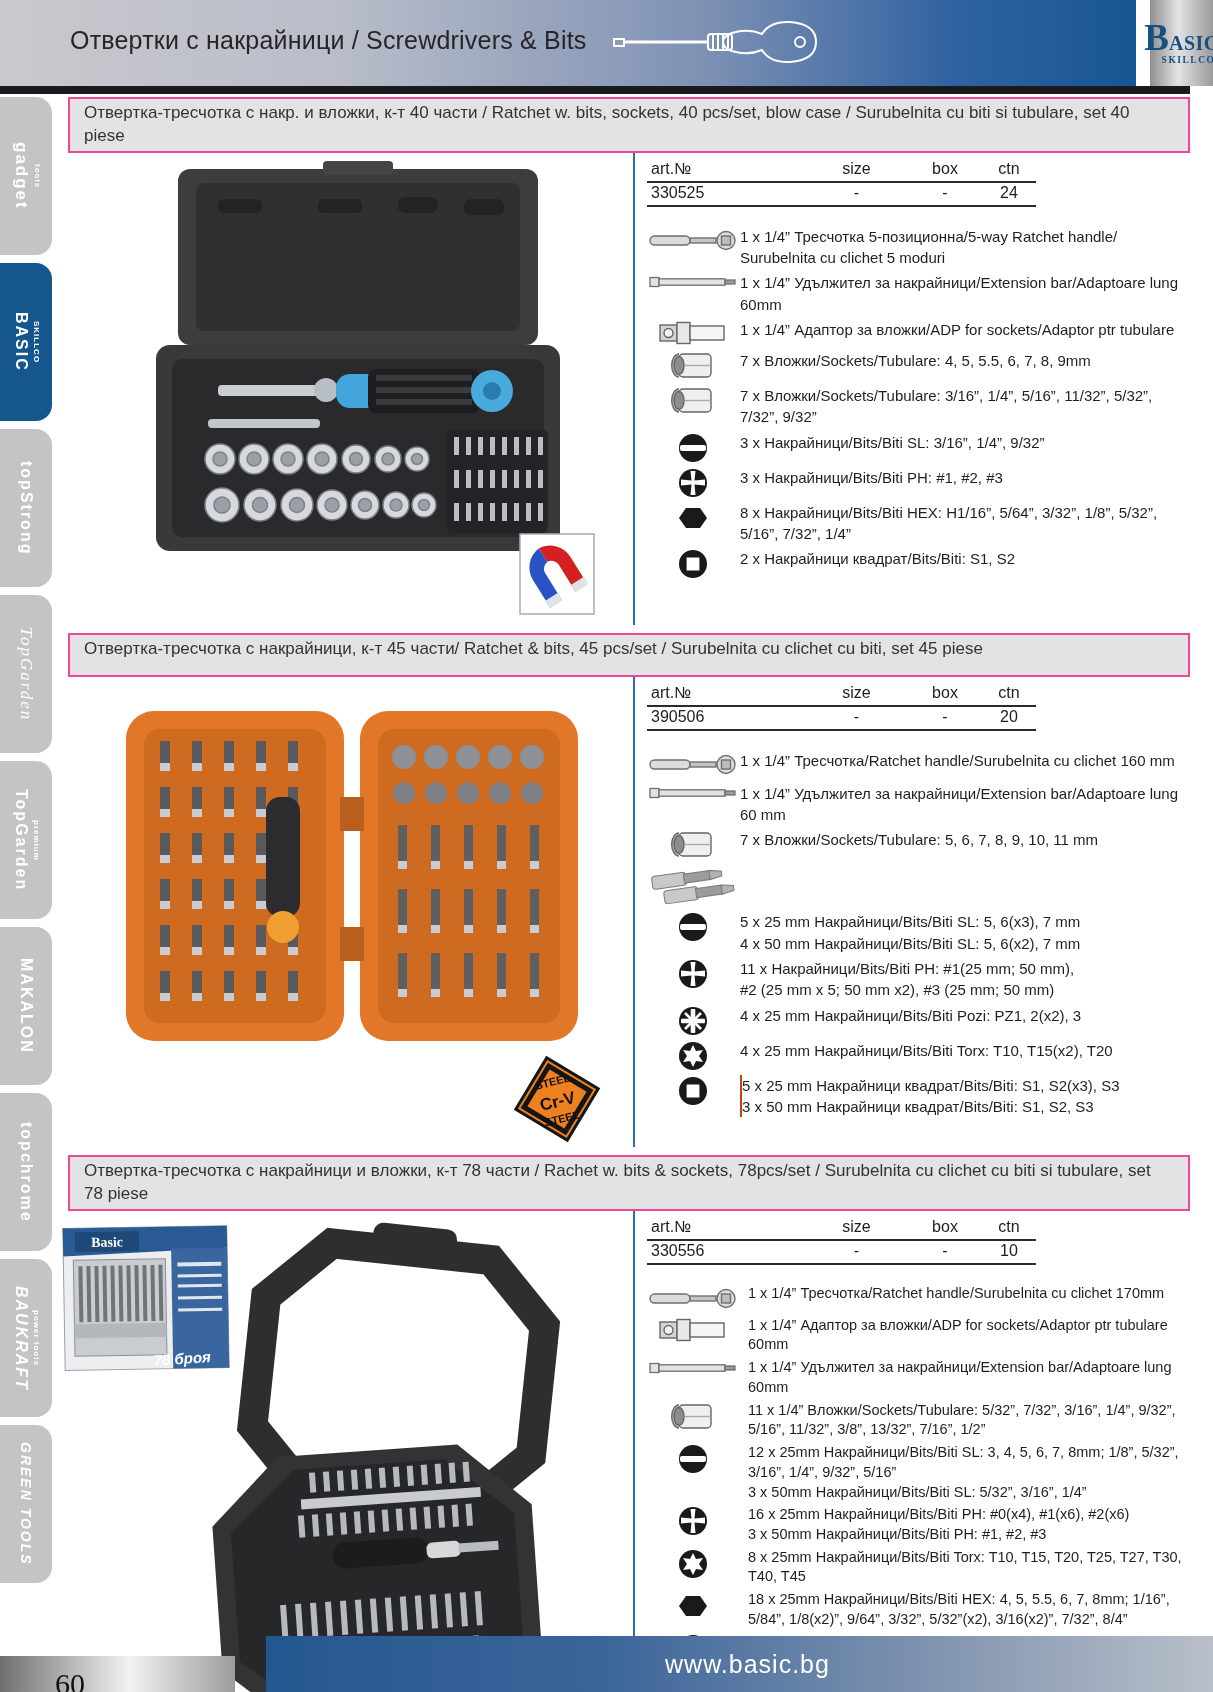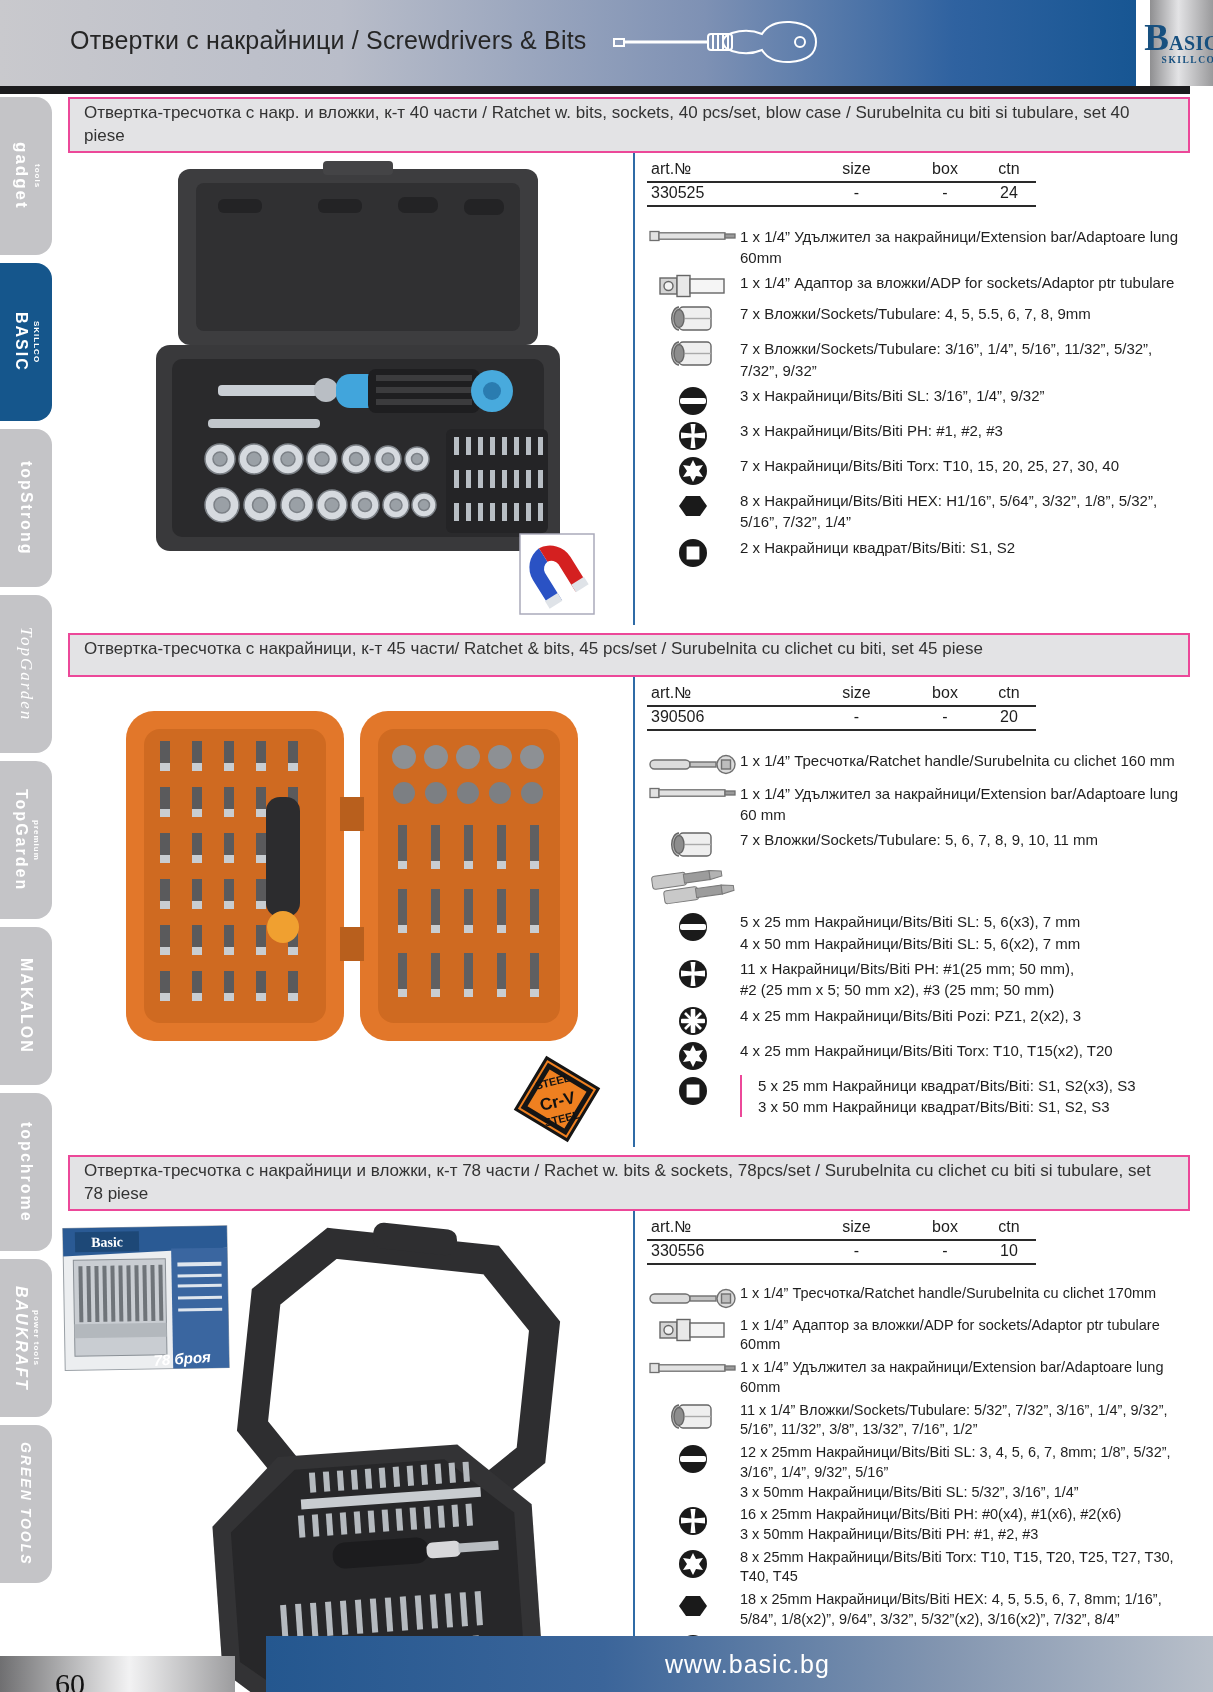--- a/index.html
+++ b/index.html
@@ -62,23 +62,23 @@
   .spec-table th,.spec-table td{border-bottom:2px solid #2a2a2a;padding:1px 4px 3px 4px;font-weight:normal;}
   .c-art{width:150px;text-align:left;}
   .c-size{width:95px;text-align:center;}
   .c-box{width:66px;text-align:center;}
   .c-ctn{width:46px;text-align:center;}
 
   .item-list{list-style:none;margin:4px 0 0 0;padding:0;}
   .item-row{display:flex;align-items:flex-start;margin-bottom:4px;}
   .item-icon{flex:0 0 95px;display:flex;justify-content:center;align-items:center;padding-top:1px;}
   .item-text{flex:1;font-size:15px;line-height:1.42;color:#1f1f1f;white-space:pre-line;}
-  .item-row.grouped .item-text{border-left:2px solid #ec4899;padding-left:16px;}
+  .item-row.grouped .item-text{border-left:2px solid #c2410c;padding-left:0;}
   .sec-3 .item-text{font-size:14.5px;line-height:1.36;}
-  .sec-3 .item-row{margin-bottom:3px;}
+  .sec-3 .item-row{margin-bottom:3px;gap:8px;}
 
   
   .fig-case40{height:472px;}
   .fig-case45{height:470px;}
   .fig-case78{height:556px;}
 
   .badge{position:absolute;}
   .badge-magnet-1{right:38px;bottom:6px;}
   .badge-steel{right:28px;bottom:-4px;}
   .badge-box78{left:-8px;top:8px;}
@@ -273,20 +273,33 @@
           <tbody>
             <tr>
               <td class="c-art v-art">330525</td>
               <td class="c-size v-size">-</td>
               <td class="c-box v-box">-</td>
               <td class="c-ctn v-ctn">24</td>
             </tr>
           </tbody>
         </table>
         <ul class="item-list">
+  <li class="item-row">
+    <span class="item-icon">
+                <svg width="90" height="28" viewBox="0 0 90 28">
+                  <g stroke="#6f6f6f" stroke-width="1.4" fill="#dcdcdc">
+                    <rect x="2" y="9" width="40" height="9" rx="4.5"></rect>
+                    <rect x="42" y="11" width="26" height="5" fill="#c4c4c4"></rect>
+                    <circle cx="78" cy="13.5" r="9" fill="#dcdcdc"></circle>
+                    <rect x="73.5" y="9" width="9" height="9" fill="#bdbdbd"></rect>
+                  </g>
+                </svg>
+              </span>
+    <span class="item-text">1 x 1/4” Тресчотка 5-позиционна/5-way Ratchet handle/ Surubelnita cu clichet 5 moduri</span>
+  </li>
 
   <li class="item-row">
     <span class="item-icon">
                 <svg width="90" height="18" viewBox="0 0 90 18">
                   <g stroke="#6f6f6f" stroke-width="1.3" fill="#e2e2e2">
                     <rect x="2" y="4.5" width="9" height="9"></rect>
                     <rect x="11" y="5.8" width="66" height="6.4"></rect>
                     <rect x="77" y="7" width="10" height="4" fill="#9a9a9a"></rect>
                   </g>
                 </svg>
@@ -349,29 +362,20 @@
   <li class="item-row">
     <span class="item-icon">
                 <svg width="30" height="30" viewBox="0 0 30 30">
                   <circle cx="15" cy="15" r="14" fill="#1a1a1a"></circle>
                   <polygon fill="#fff" points="12.5,3 17.5,3 16.5,12.5 27,11.5 27,17.5 16.5,16.5 17.5,27 12.5,27 13.5,16.5 3,17.5 3,11.5 13.5,12.5"></polygon>
                 </svg>
               </span>
     <span class="item-text">3 x Накрайници/Bits/Biti PH: #1, #2, #3</span>
   </li>
 
-  <li class="item-row">
-    <span class="item-icon">
-                <svg width="30" height="30" viewBox="0 0 30 30">
-                  <circle cx="15" cy="15" r="14" fill="#1a1a1a"></circle>
-                  <polygon fill="#fff" points="15,4 18,10 25,9 21,15 25,21 18,20 15,26 12,20 5,21 9,15 5,9 12,10"></polygon>
-                </svg>
-              </span>
-    <span class="item-text">7 x Накрайници/Bits/Biti Torx: T10, 15, 20, 25, 27, 30, 40</span>
-  </li>
 
   <li class="item-row">
     <span class="item-icon">
                 <svg width="30" height="30" viewBox="0 0 30 30">
                   <polygon fill="#1a1a1a" points="8,4.9 22,4.9 29,15 22,25.1 8,25.1 1,15"></polygon>
                 </svg>
               </span>
     <span class="item-text">8 x Накрайници/Bits/Biti HEX: H1/16”, 5/64”, 3/32”, 1/8”, 5/32”, 5/16”, 7/32”, 1/4”</span>
   </li>
 

